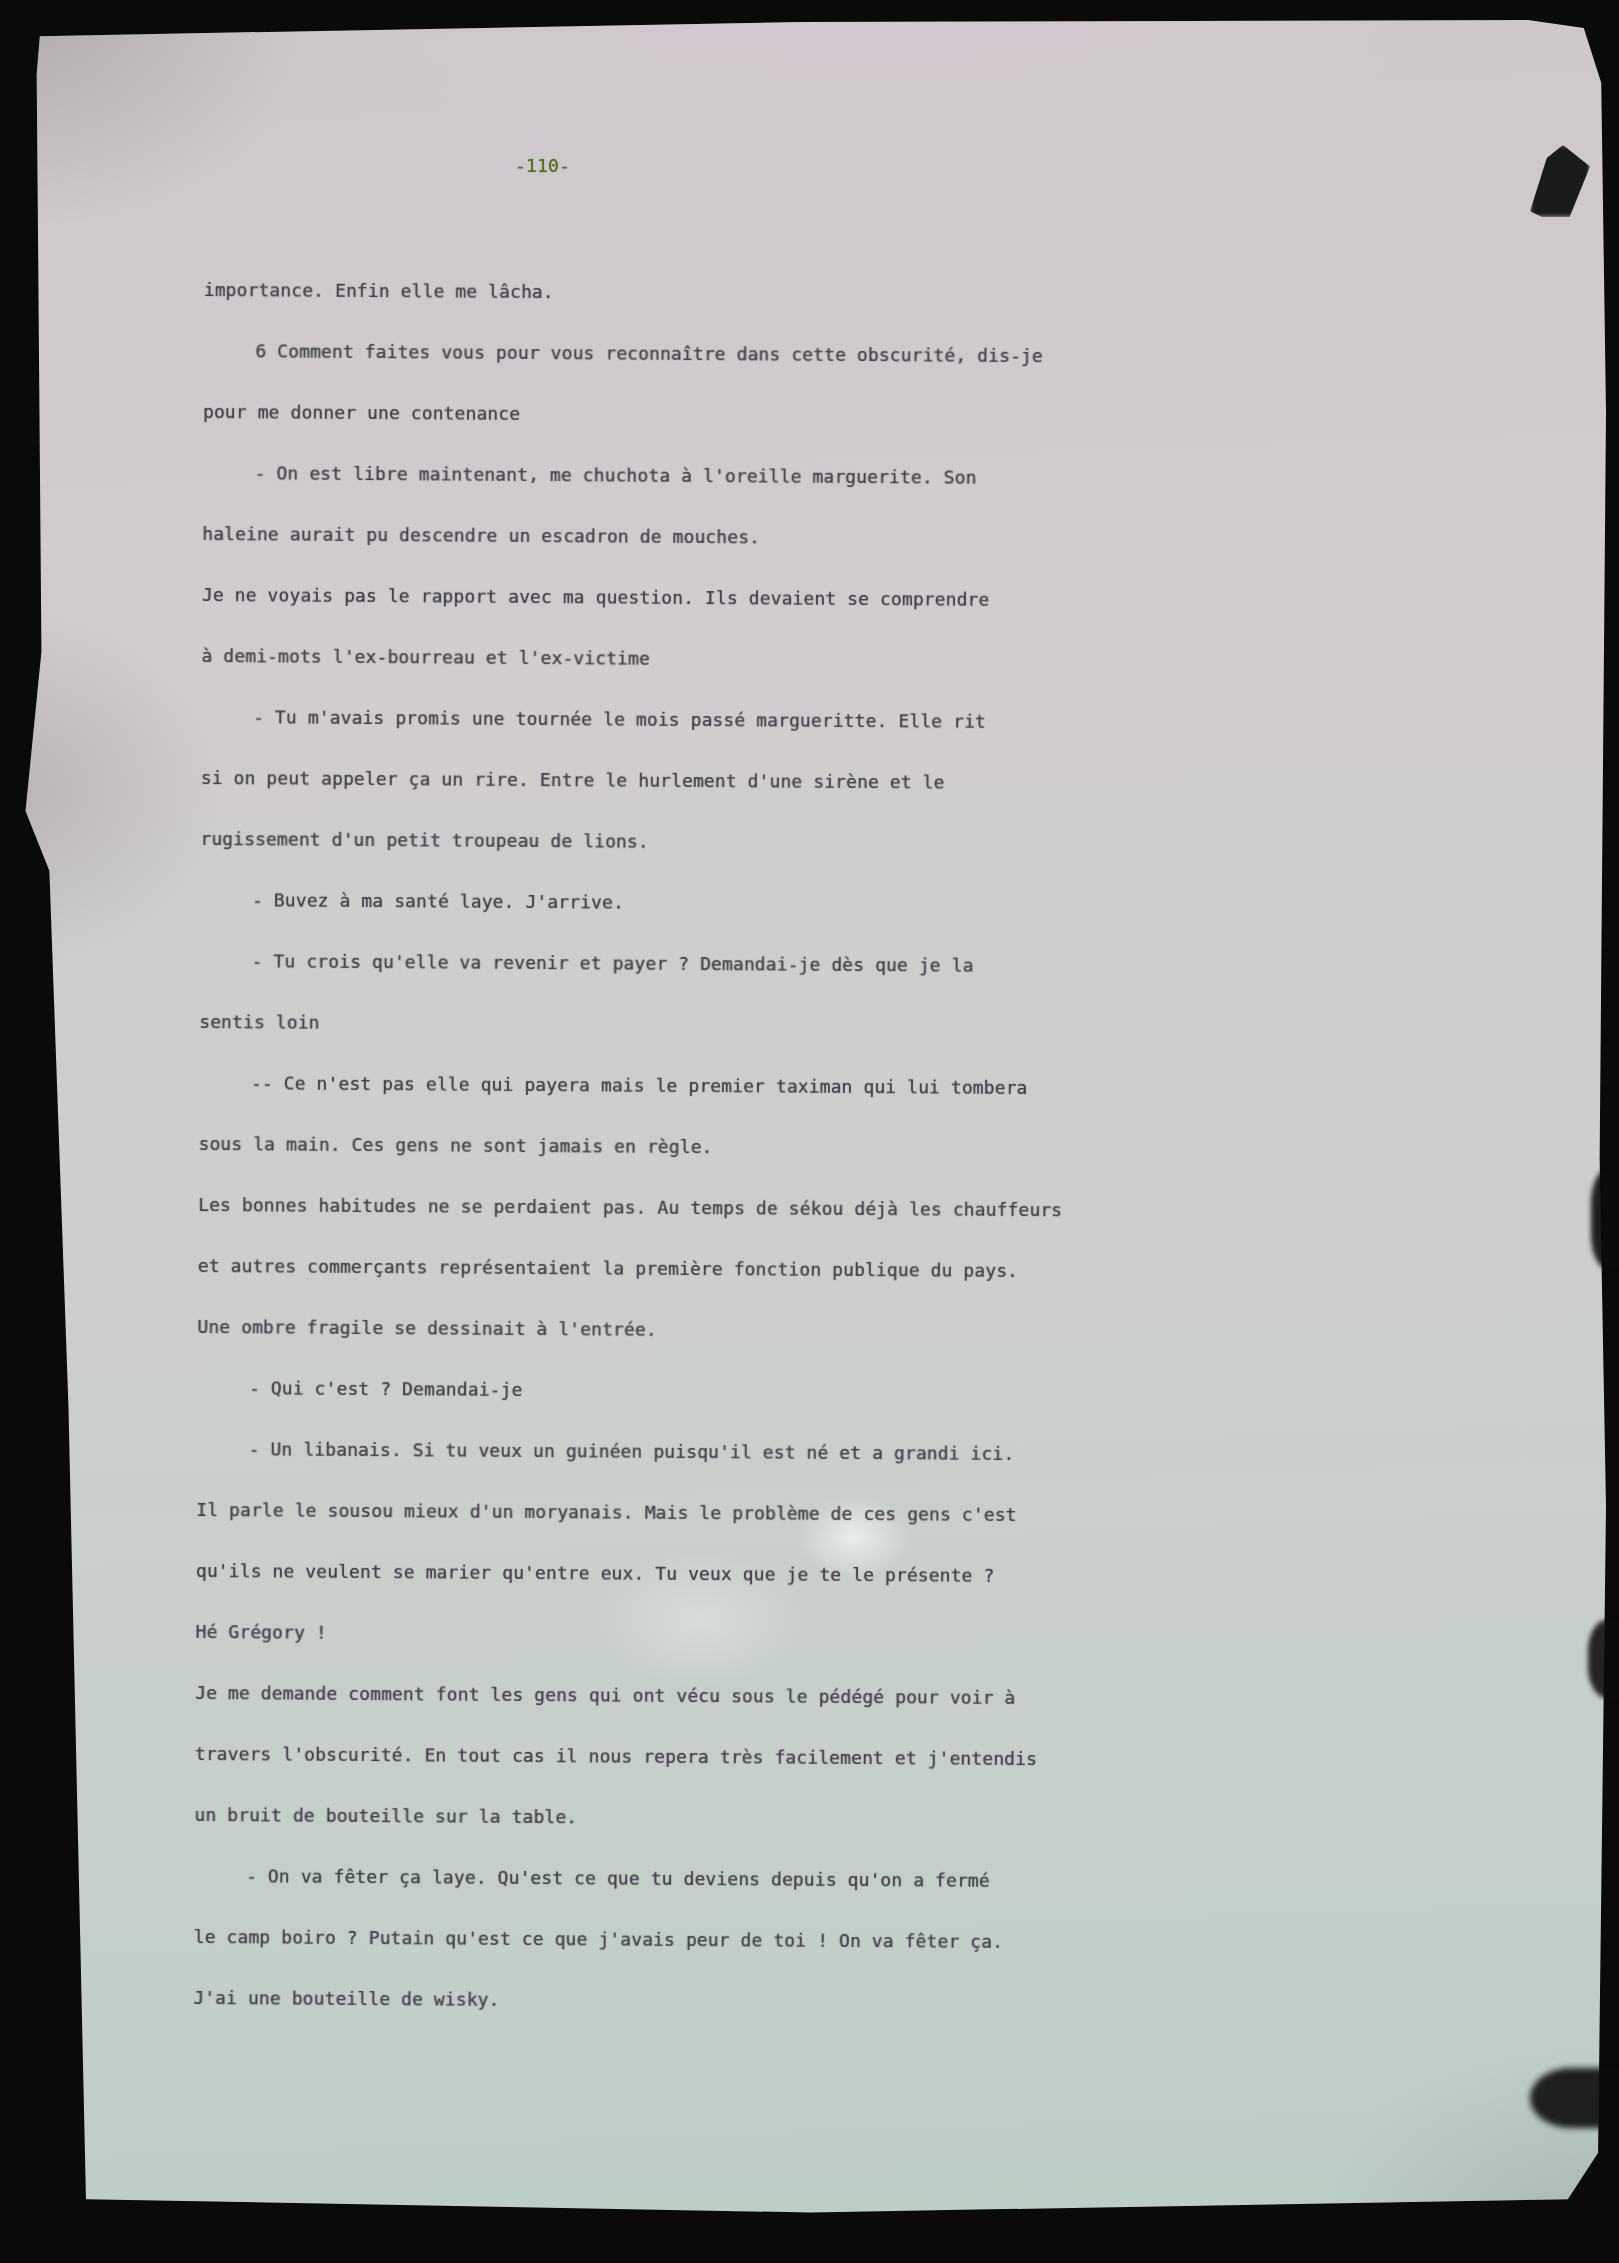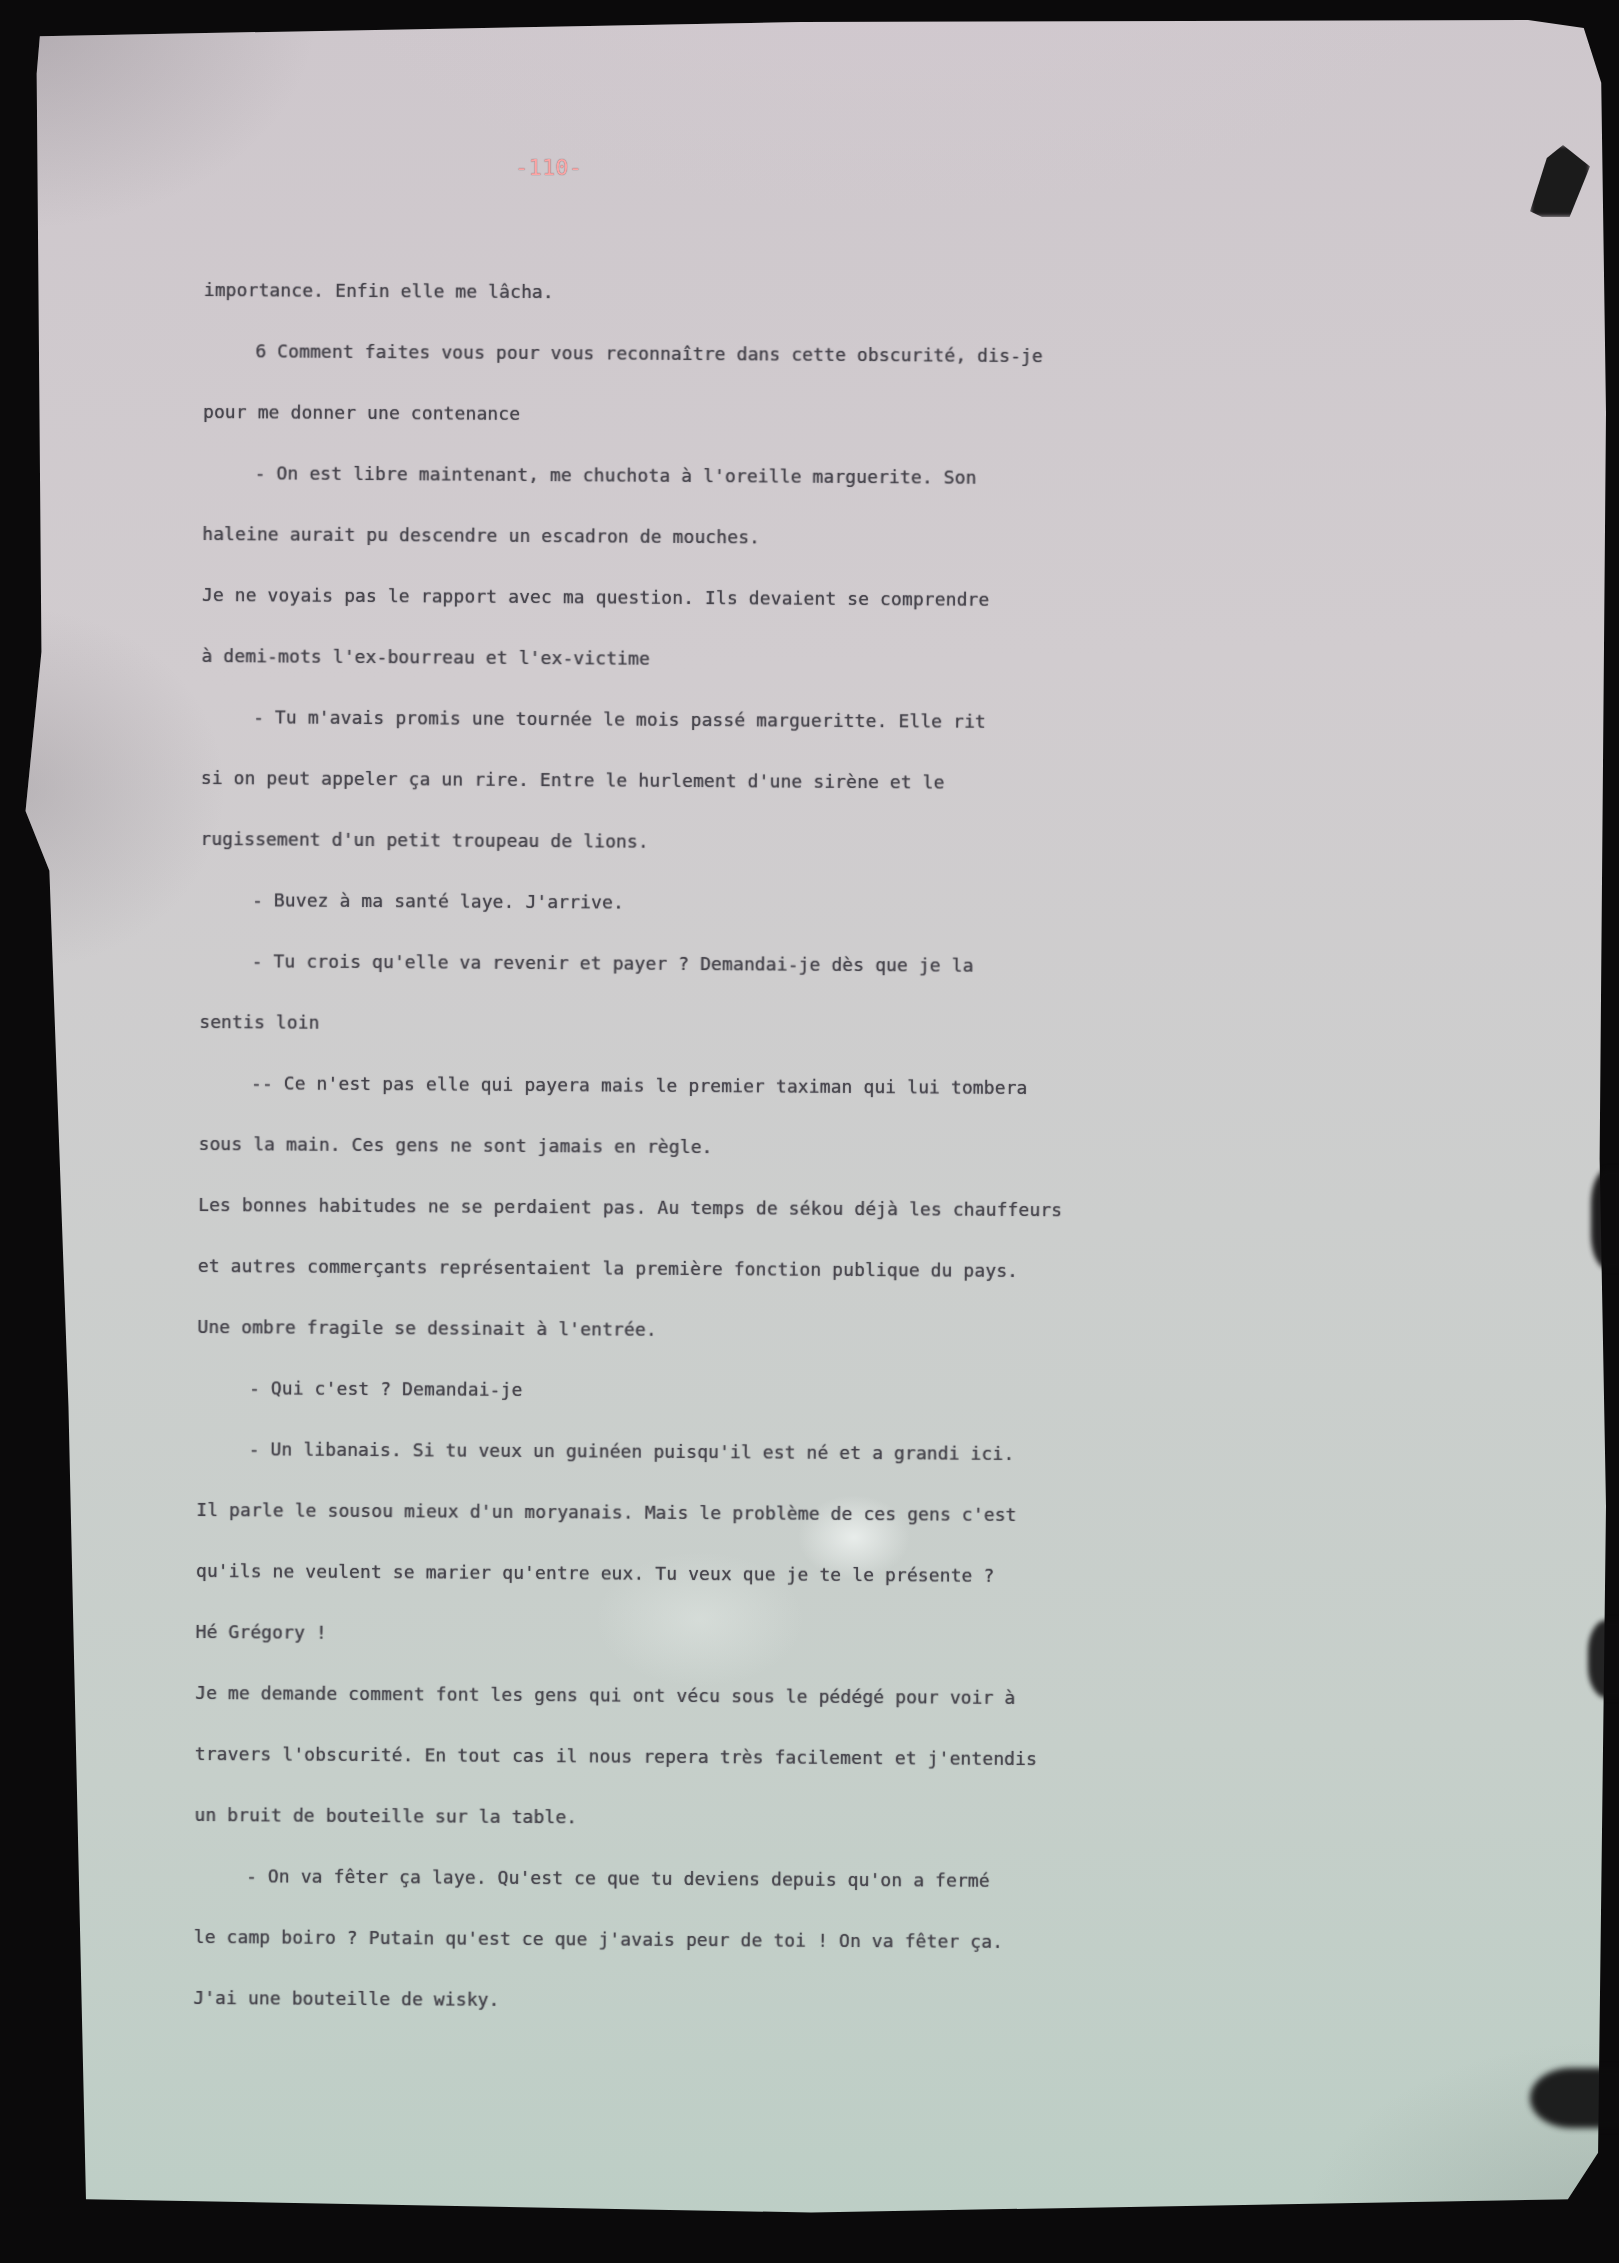--- a/index.html
+++ b/index.html
@@ -25,22 +25,22 @@
       radial-gradient(ellipse 80px 60px at 52.7% 68.8%, rgba(238,242,240,0.85), rgba(238,242,240,0) 70%),
       radial-gradient(ellipse 139px 90px at 43% 72.5%, rgba(230,236,232,0.45), rgba(230,236,232,0) 75%),
       radial-gradient(ellipse 299px 259px at 0% 35%, rgba(125,118,124,0.28), rgba(125,118,124,0) 70%),
       radial-gradient(ellipse 418px 299px at 0% 0%, rgba(110,104,110,0.30), rgba(110,104,110,0) 72%),
       radial-gradient(ellipse 418px 259px at 100% 100%, rgba(120,130,125,0.28), rgba(120,130,125,0) 72%),
       radial-gradient(ellipse 896px 448px at 55% -4%, rgba(213,203,210,0.55), rgba(213,203,210,0) 65%),
       linear-gradient(178deg, #cec7cc 0%, #d1cccf 30%, #cccecd 55%, #c6cfca 78%, #bccec5 100%);
   }
   .page-number {
     position:absolute; left:515px; top:155px;
-    font-size:22px; letter-spacing:0.2px;
-    color:#fca5a5;
+    font-size:18px; letter-spacing:0.2px;
+    color:#4d7c0f;
     text-shadow:0 0 1.1px rgba(62,60,68,0.8);
     filter:blur(0.3px);
     white-space:pre;
   }
   .text-layer {
     position:absolute; left:204px; top:259px; width:1005px;
     transform:rotate(0.35deg); transform-origin:0 0;
     color:#45434b;
     font-size:18px; line-height:61px; letter-spacing:0.1px;
   }

